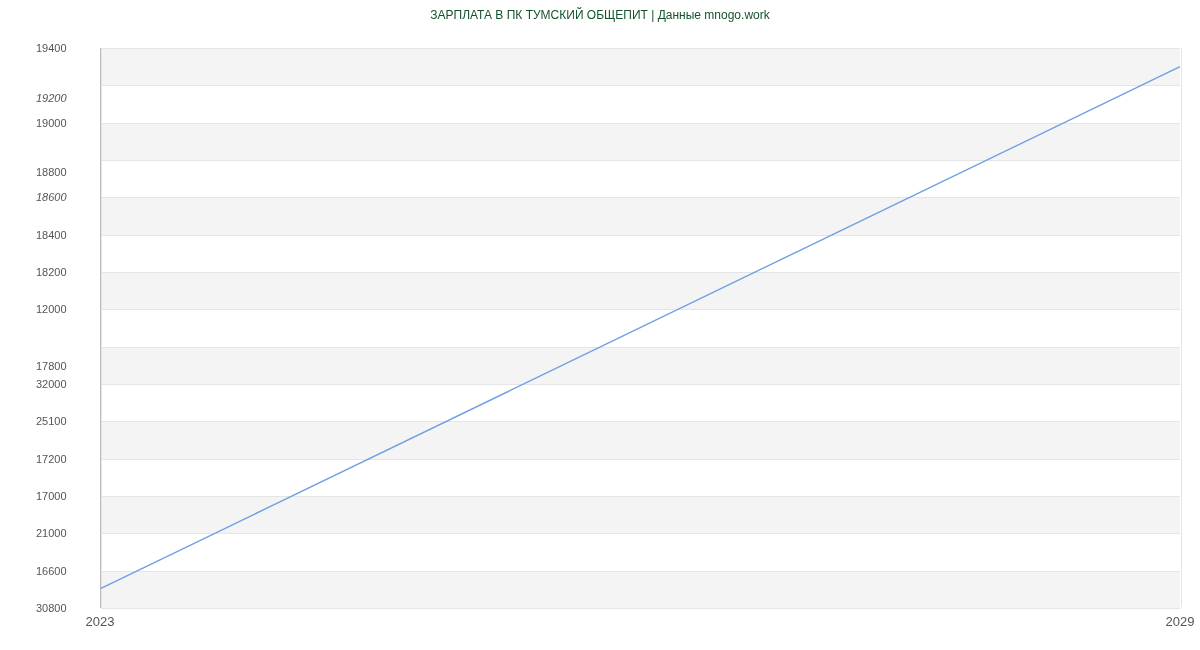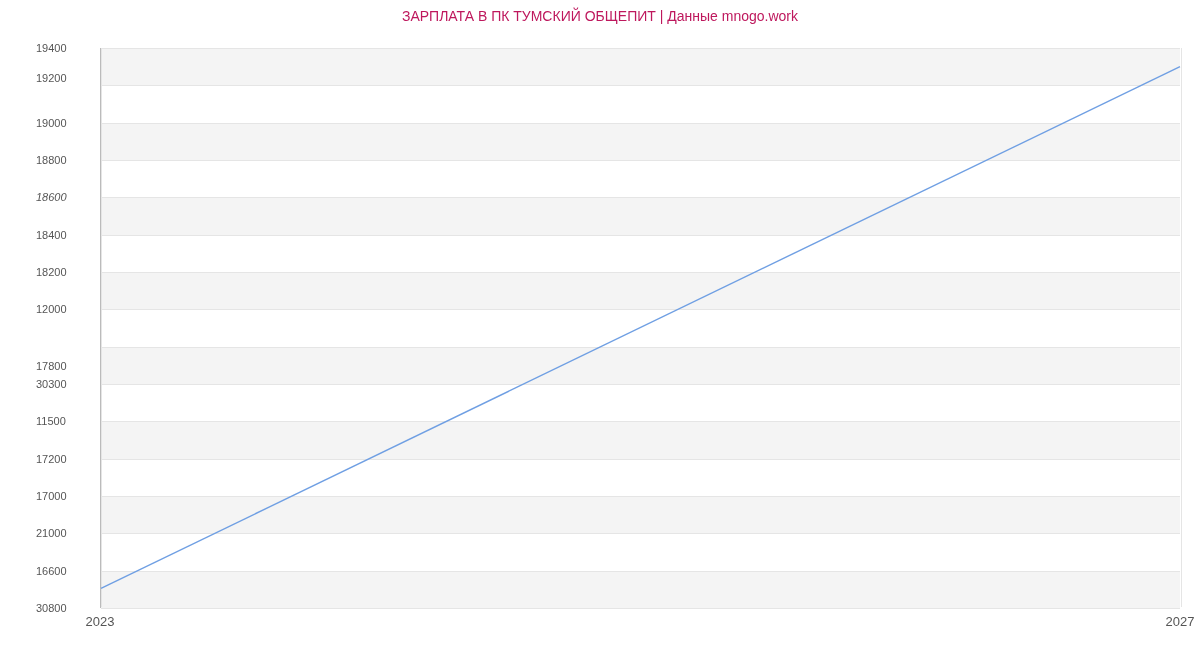--- a/index.html
+++ b/index.html
@@ -12,22 +12,22 @@
     font-family: Verdana, Geneva, sans-serif;
     font-size: 12px;
     color: #333;
     position: relative;
   }
   .title {
     position: absolute;
     top: 8px;
     width: 100%;
     text-align: center;
-    font-size: 14px;
-    color: #be185d;
+    font-size: 12px;
+    color: #14532d;
   }
   .plot {
     position: absolute;
     left: 100px;
     top: 48px;
     width: 1080px;
     height: 560px;
     border-left: 1px solid #bbb;
     border-bottom: 1px solid #bbb;
     background: #ffffff;
@@ -112,25 +112,25 @@
     <svg class="line" viewBox="0 0 1080 560" preserveAspectRatio="none">
     <line id="series-line" x1="0" y1="541.3333333333334" x2="1080" y2="18.66666666666663" stroke="#6f9fe3" stroke-width="1.4"></line>
   </svg>
 </div>
 
 <div class="ylabel" style="top: 608px;">30800</div>
 <div class="ylabel" style="top: 570.667px;">16600</div>
 <div class="ylabel" style="top: 533.333px;">21000</div>
 <div class="ylabel" style="top: 496px;">17000</div>
 <div class="ylabel" style="top: 458.667px;">17200</div>
-<div class="ylabel" style="top: 421.333px;">11500</div>
-<div class="ylabel" style="top: 384px;">30300</div>
+<div class="ylabel" style="top: 421.333px;">25100</div>
+<div class="ylabel" style="top: 384px;">32000</div>
 <div class="ylabel" style="top: 366px;">17800</div>
 <div class="ylabel" style="top: 309.333px;">12000</div>
 <div class="ylabel" style="top: 272px;">18200</div>
 <div class="ylabel" style="top: 234.667px;">18400</div>
 <div class="ylabel" style="top: 197.333px; font-style: italic;">18600</div>
-<div class="ylabel" style="top: 160px;">18800</div>
+<div class="ylabel" style="top: 172px;">18800</div>
 <div class="ylabel" style="top: 122.667px;">19000</div>
-<div class="ylabel" style="top: 78px;">19200</div>
+<div class="ylabel" style="top: 98px; font-style: italic;">19200</div>
 <div class="ylabel" style="top: 48px;">19400</div>
 <div class="xlabel" style="left: 100px;">2023</div>
-<div class="xlabel" style="left: 1180px;">2027</div>
+<div class="xlabel" style="left: 1180px;">2029</div>
 
 </body></html>

